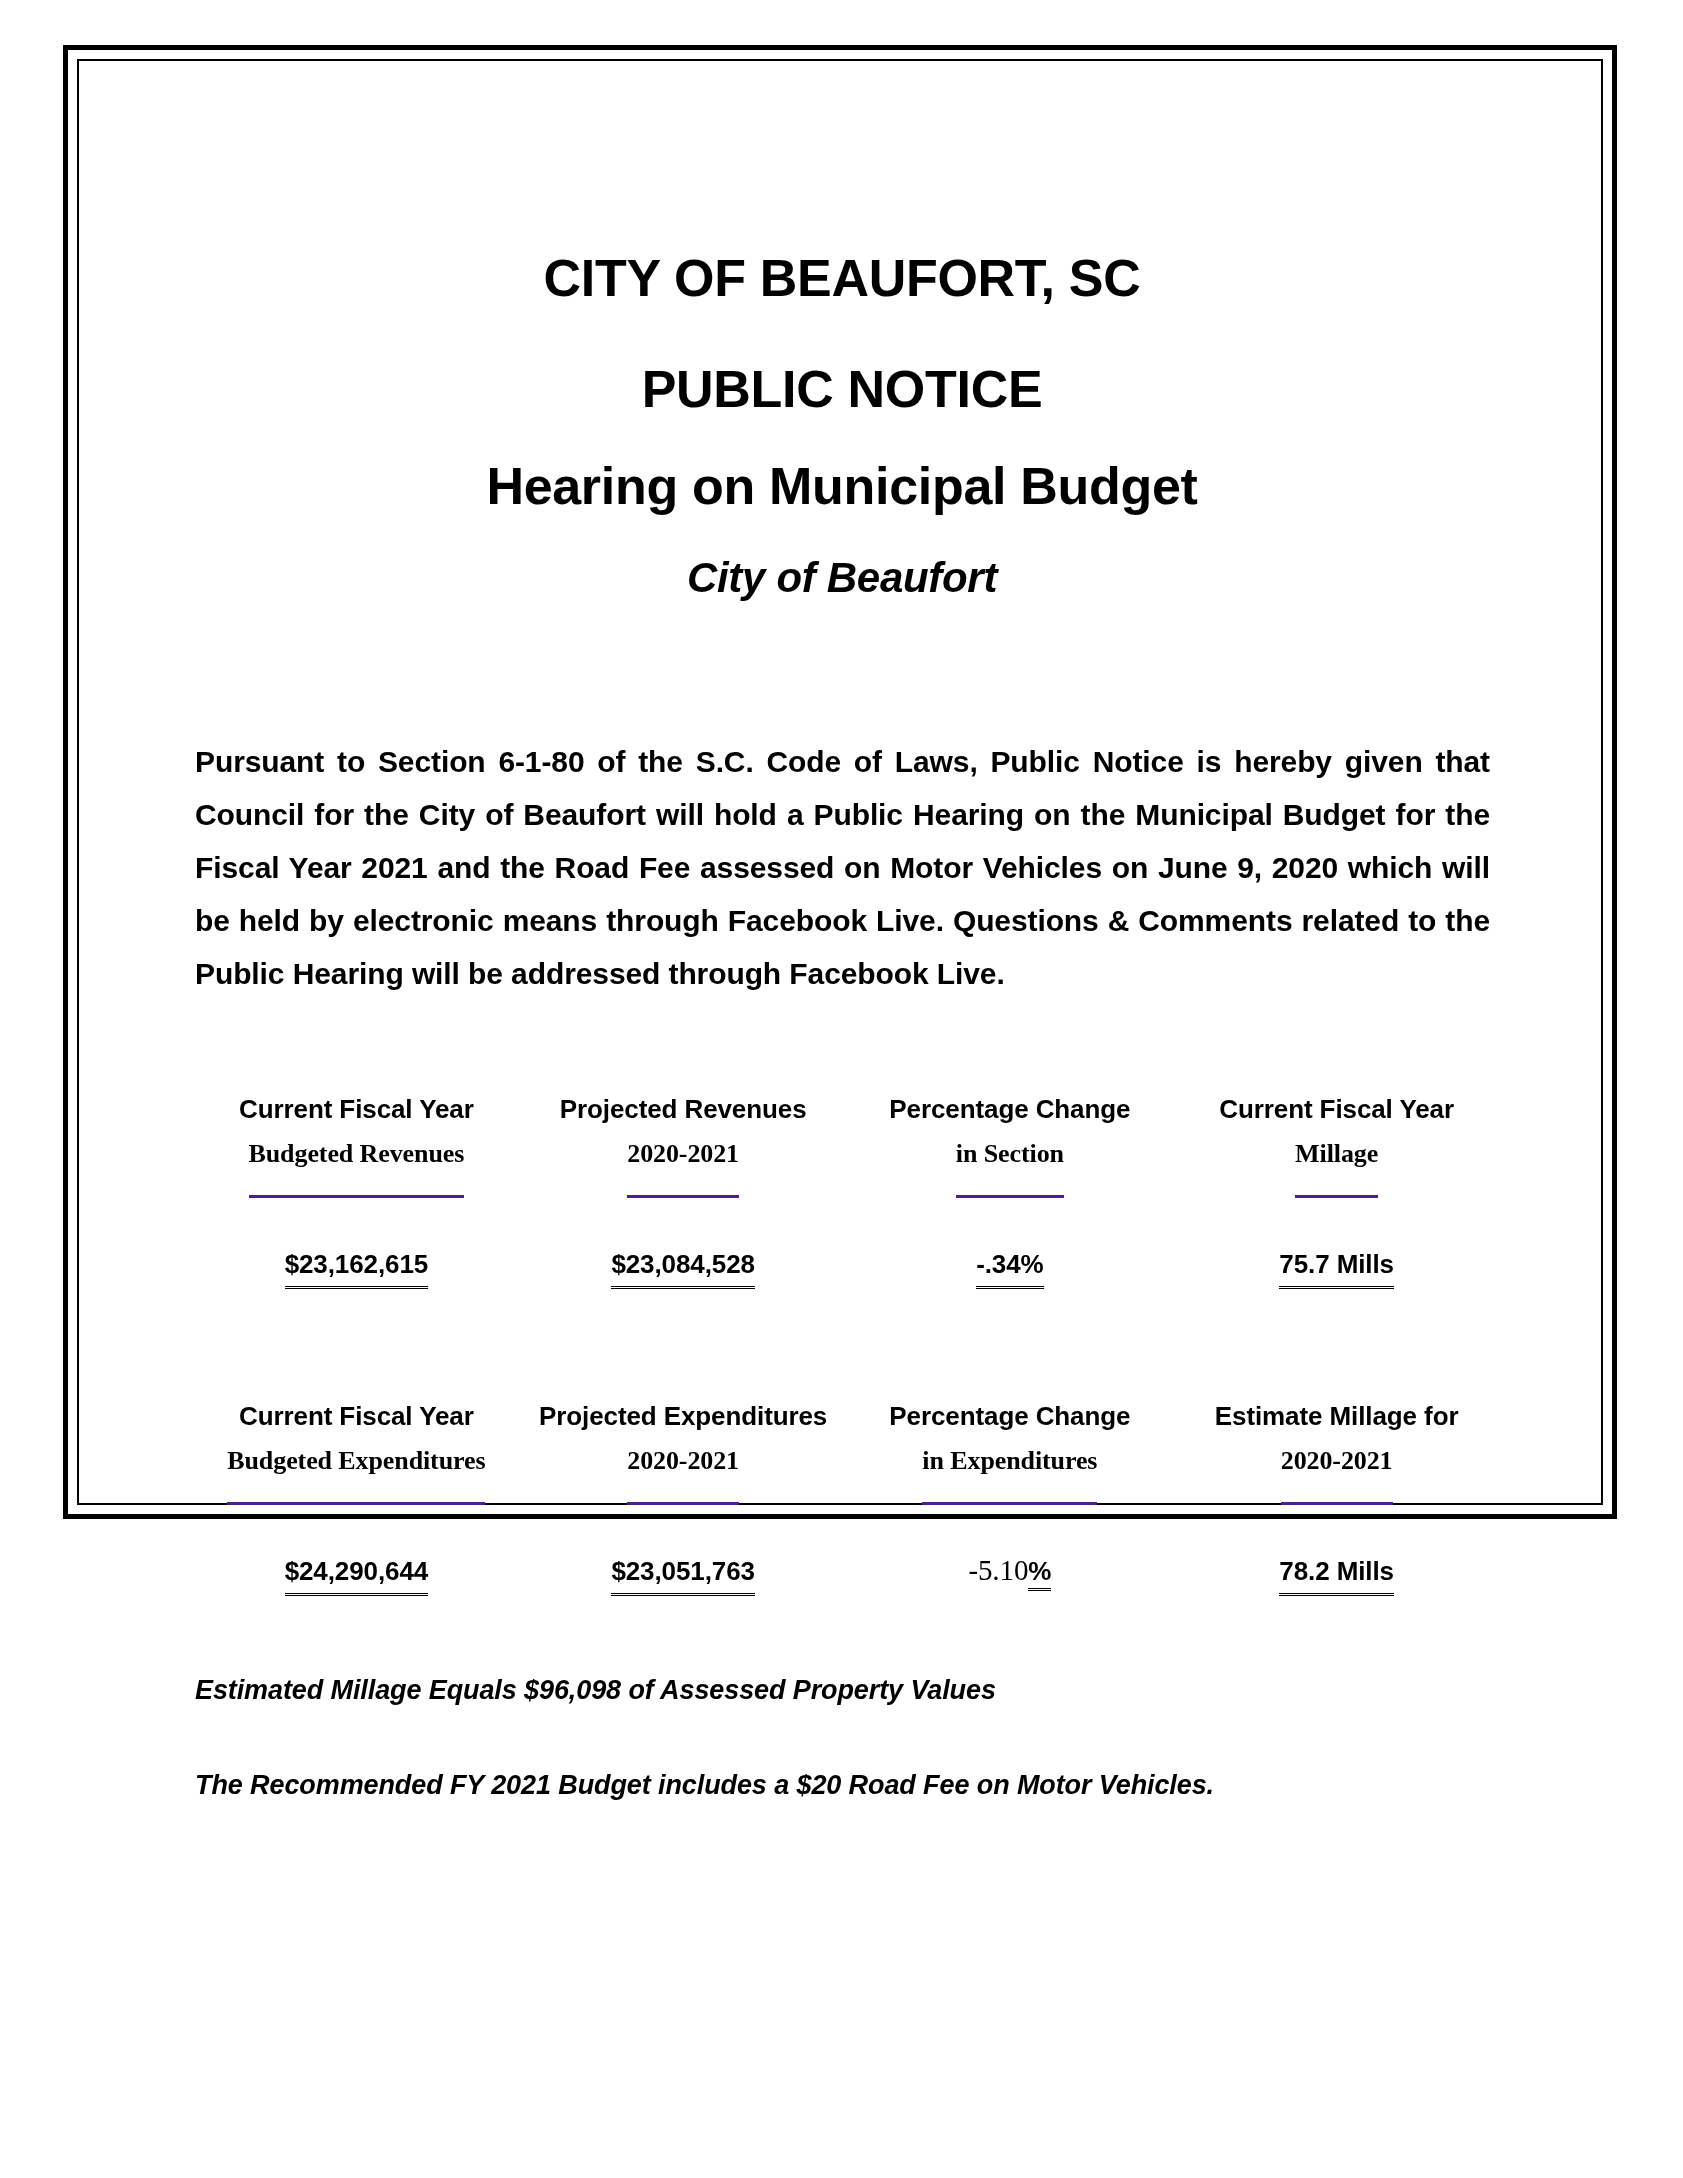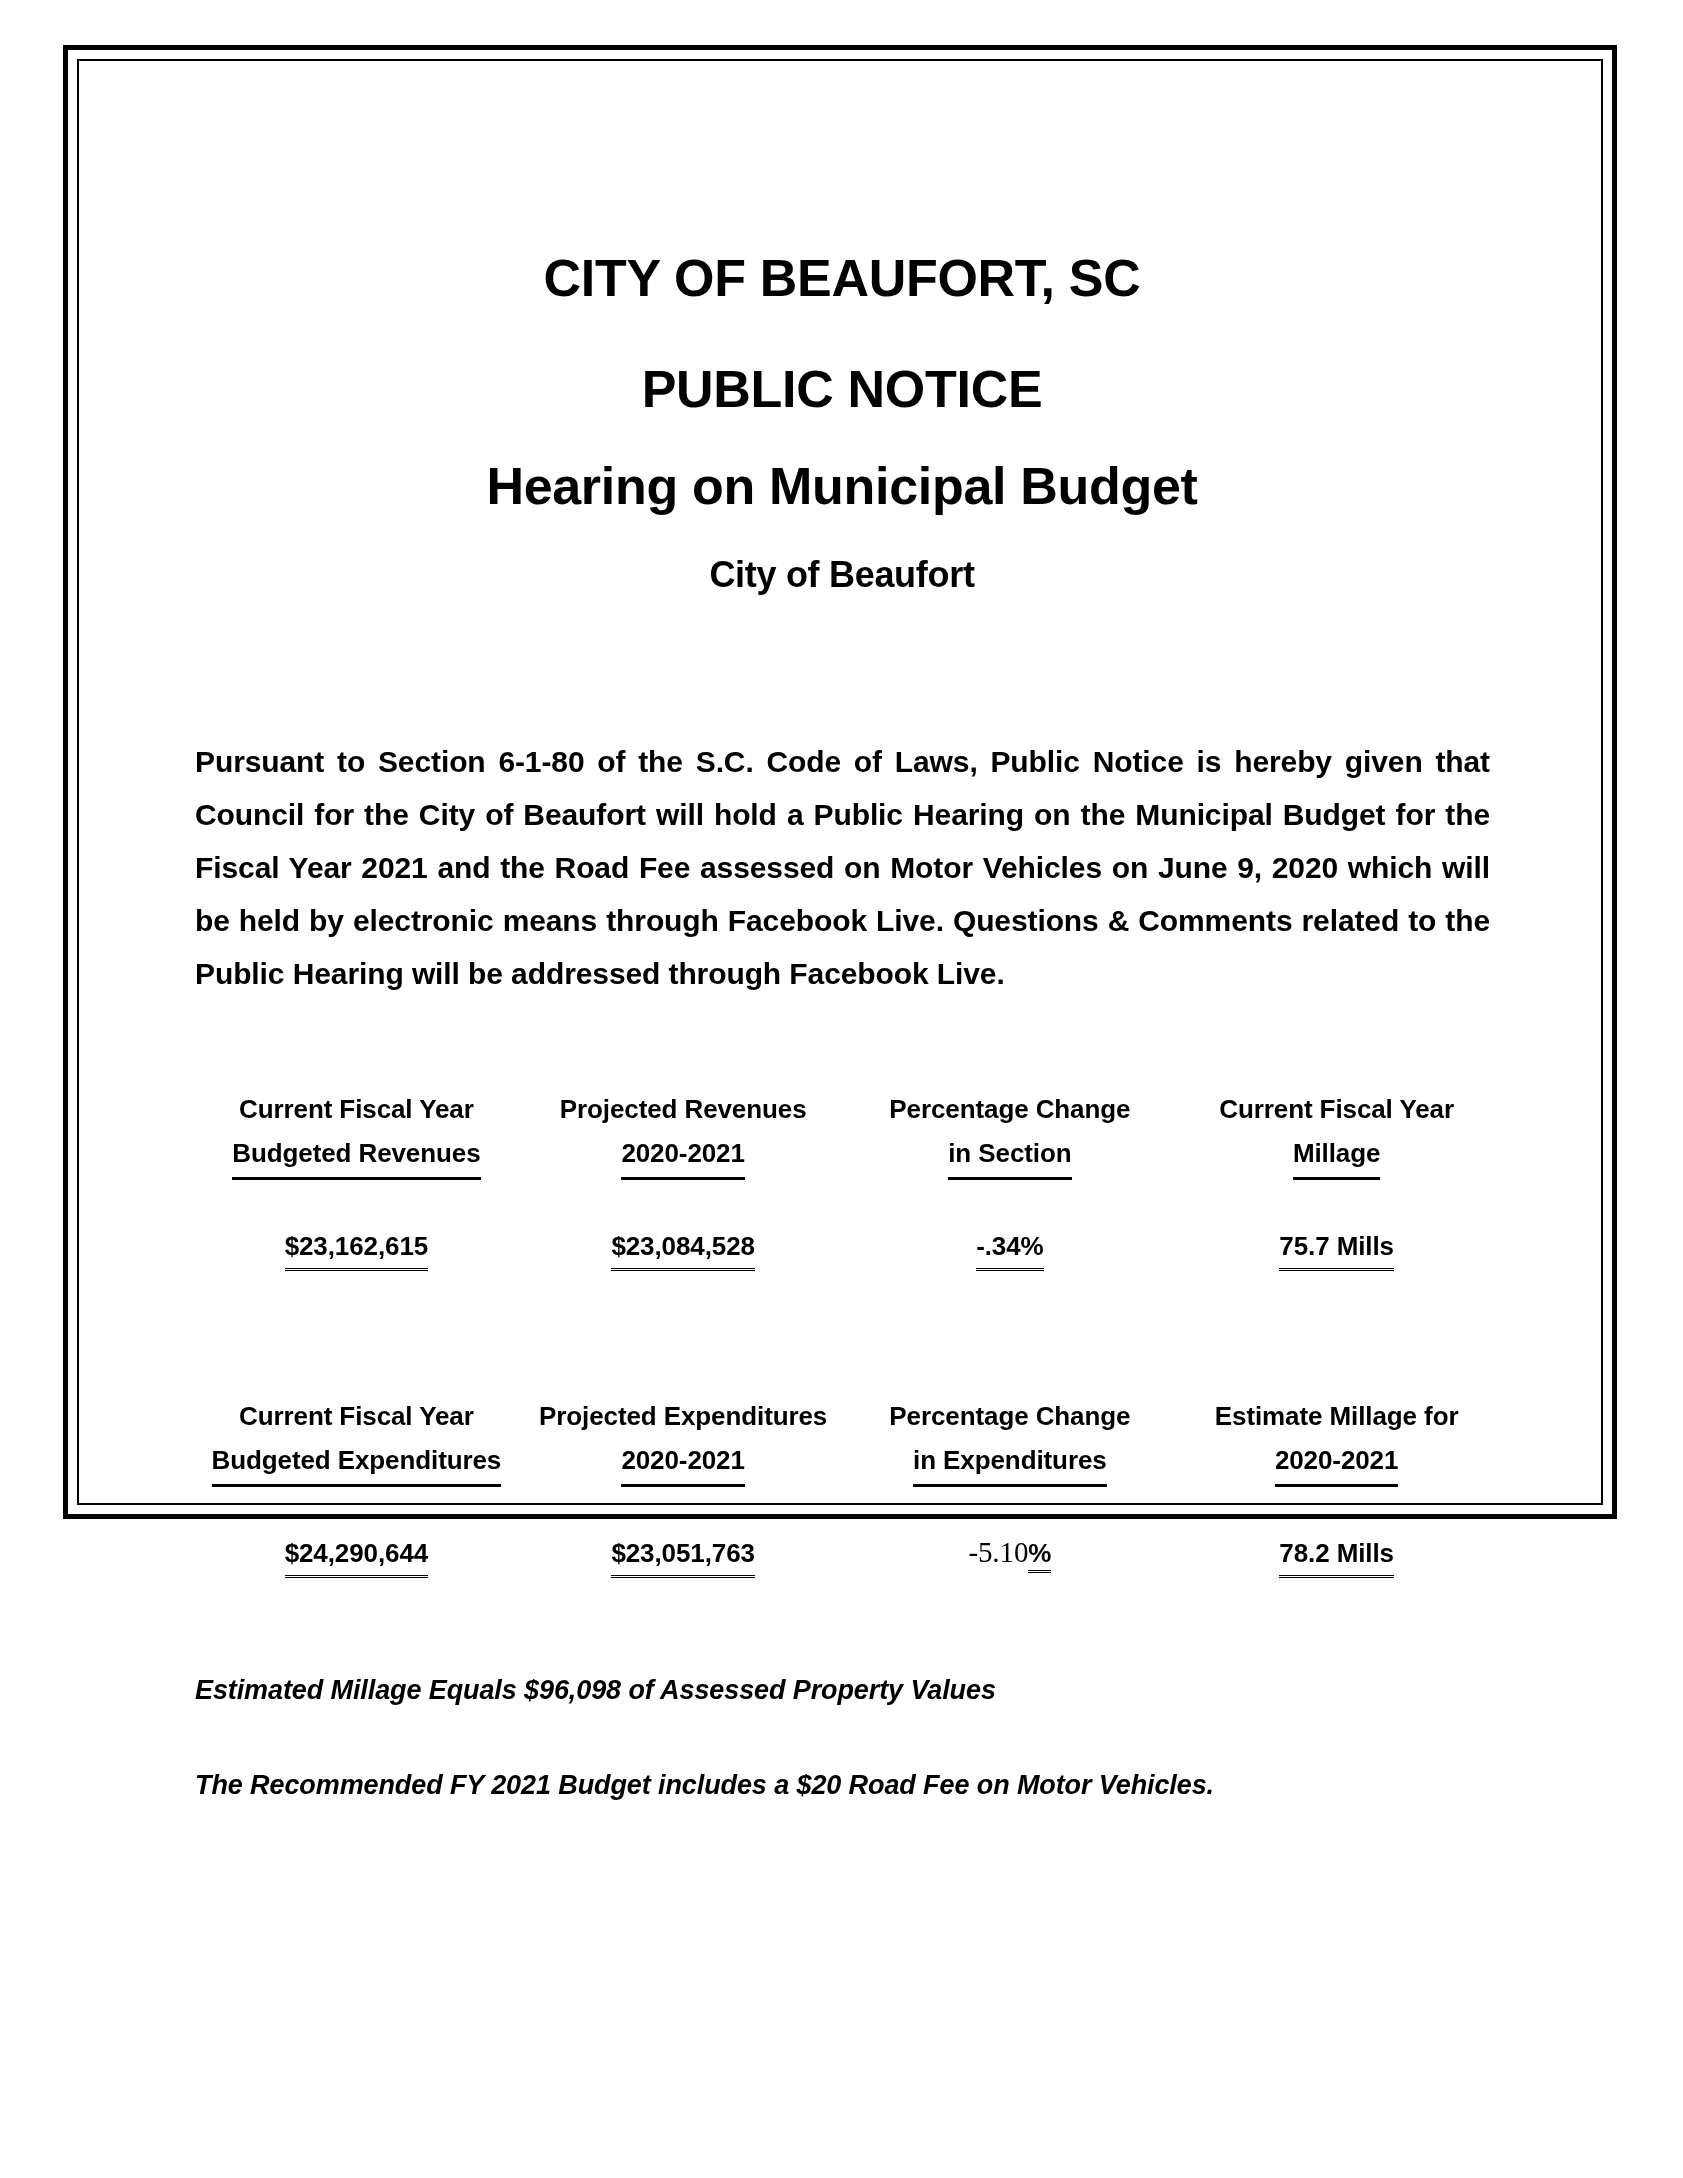--- a/index.html
+++ b/index.html
@@ -52,21 +52,21 @@
     text-align: center;
   }
   .h-line {
     font-weight: bold;
     letter-spacing: -0.3px;
     white-space: nowrap;
   }
   .h1 { font-size: 52px; line-height: 1.0; margin-bottom: 59px; }
   .h2 { font-size: 52px; line-height: 1.0; margin-bottom: 45px; }
   .h3 { font-size: 52px; line-height: 1.0; margin-bottom: 45px; }
-  .h4 { font-size: 36px; line-height: 1.0; }
+  .h4 { font-size: 42px; line-height: 1.0; font-style: italic; }
 
   
   .body-para {
     position: absolute;
     left: 195px;
     top: 735px;
     width: 1295px;
     font-size: 30px;
     font-weight: bold;
     line-height: 53px;
@@ -90,22 +90,23 @@
     flex: 1 1 0;
     text-align: center;
     font-size: 26px;
     font-weight: bold;
     line-height: 44px;
     letter-spacing: -0.1px;
   }
   .col .hdr-1 { display: block; }
   .col .hdr-2 {
     display: inline-block;
-    border-bottom: 3px solid #000000;
-    padding-bottom: 2px;
+    border-bottom: 3px solid #4c1d95;
+    padding-bottom: 19px;
+    font-family: Liberation Serif, serif;
   }
   .col .value-spacer { height: 44px; }
   .col .value {
     display: inline-block;
     border-bottom: 3px double #000;
     padding-bottom: 2px;
     line-height: 40px;
   }
   
   .col .value.plain {

